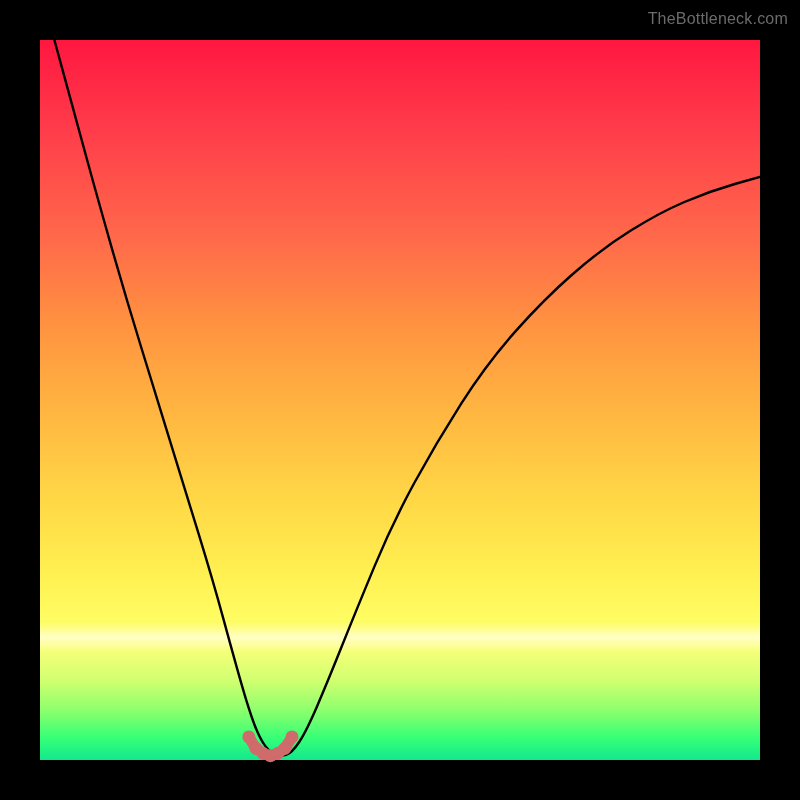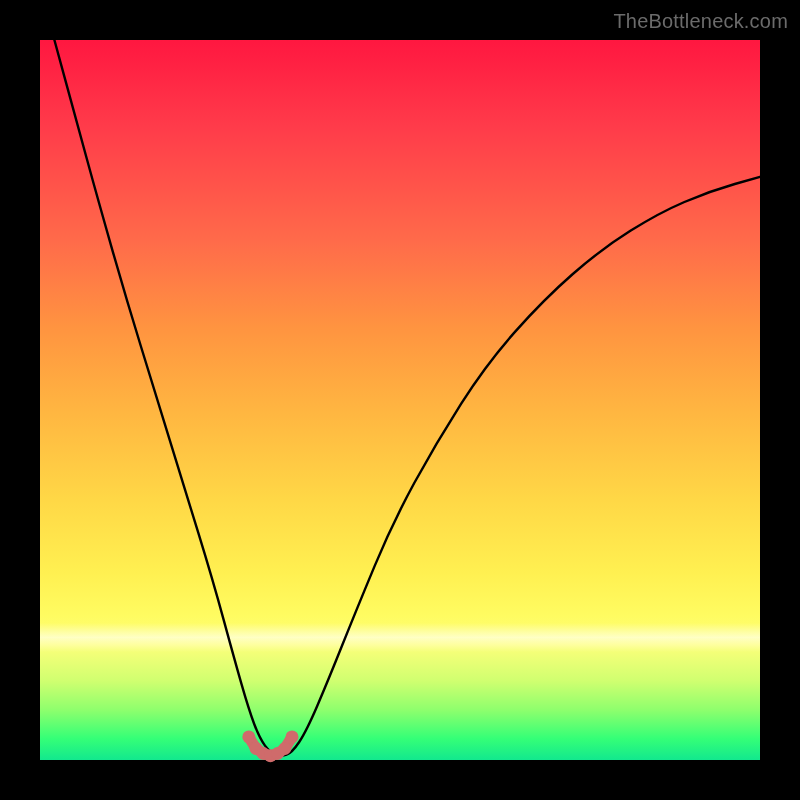--- a/index.html
+++ b/index.html
@@ -56,21 +56,21 @@
       rgba(255,255,210,0.85) 50%,
       rgba(255,255,200,0) 100%
     );
     pointer-events: none;
   }
   .watermark {
     position: absolute;
     top: 10px;
     right: 12px;
     color: #6b6b6b;
-    font-size: 20px;
+    font-size: 16px;
     font-weight: 500;
     letter-spacing: 0.2px;
     text-align: right;
   }
   svg.curve {
     position: absolute;
     left: 0;
     top: 0;
     width: 720px;
     height: 720px;

